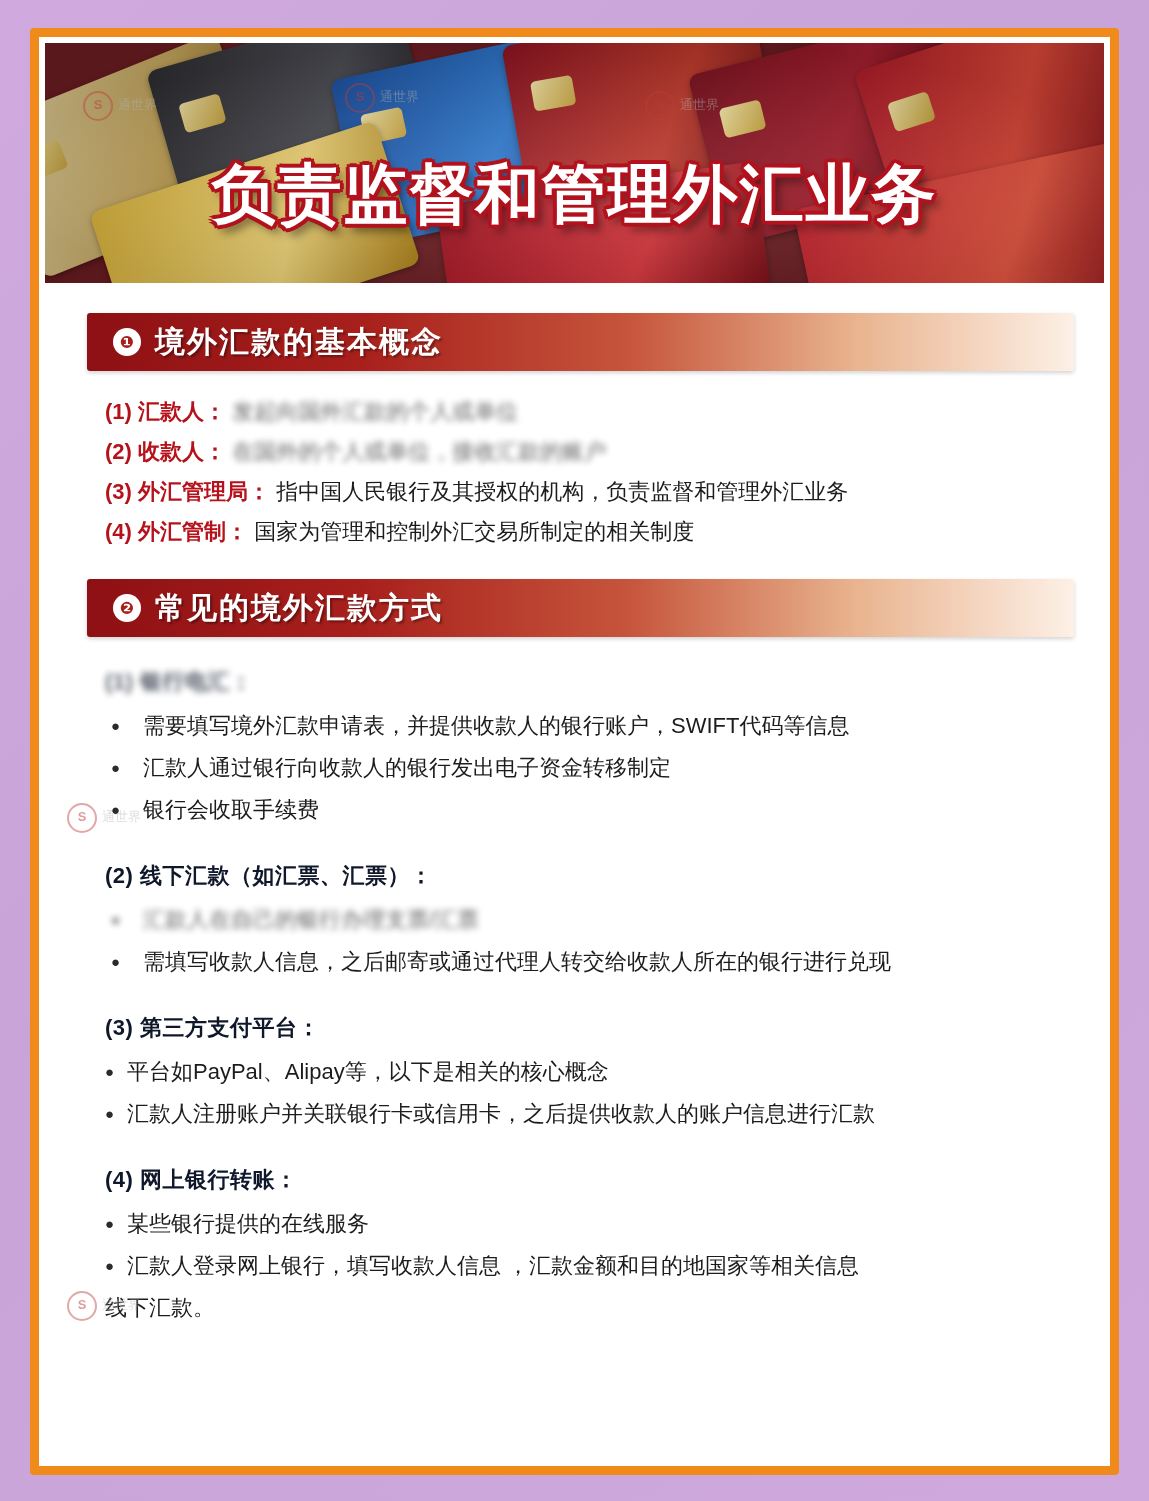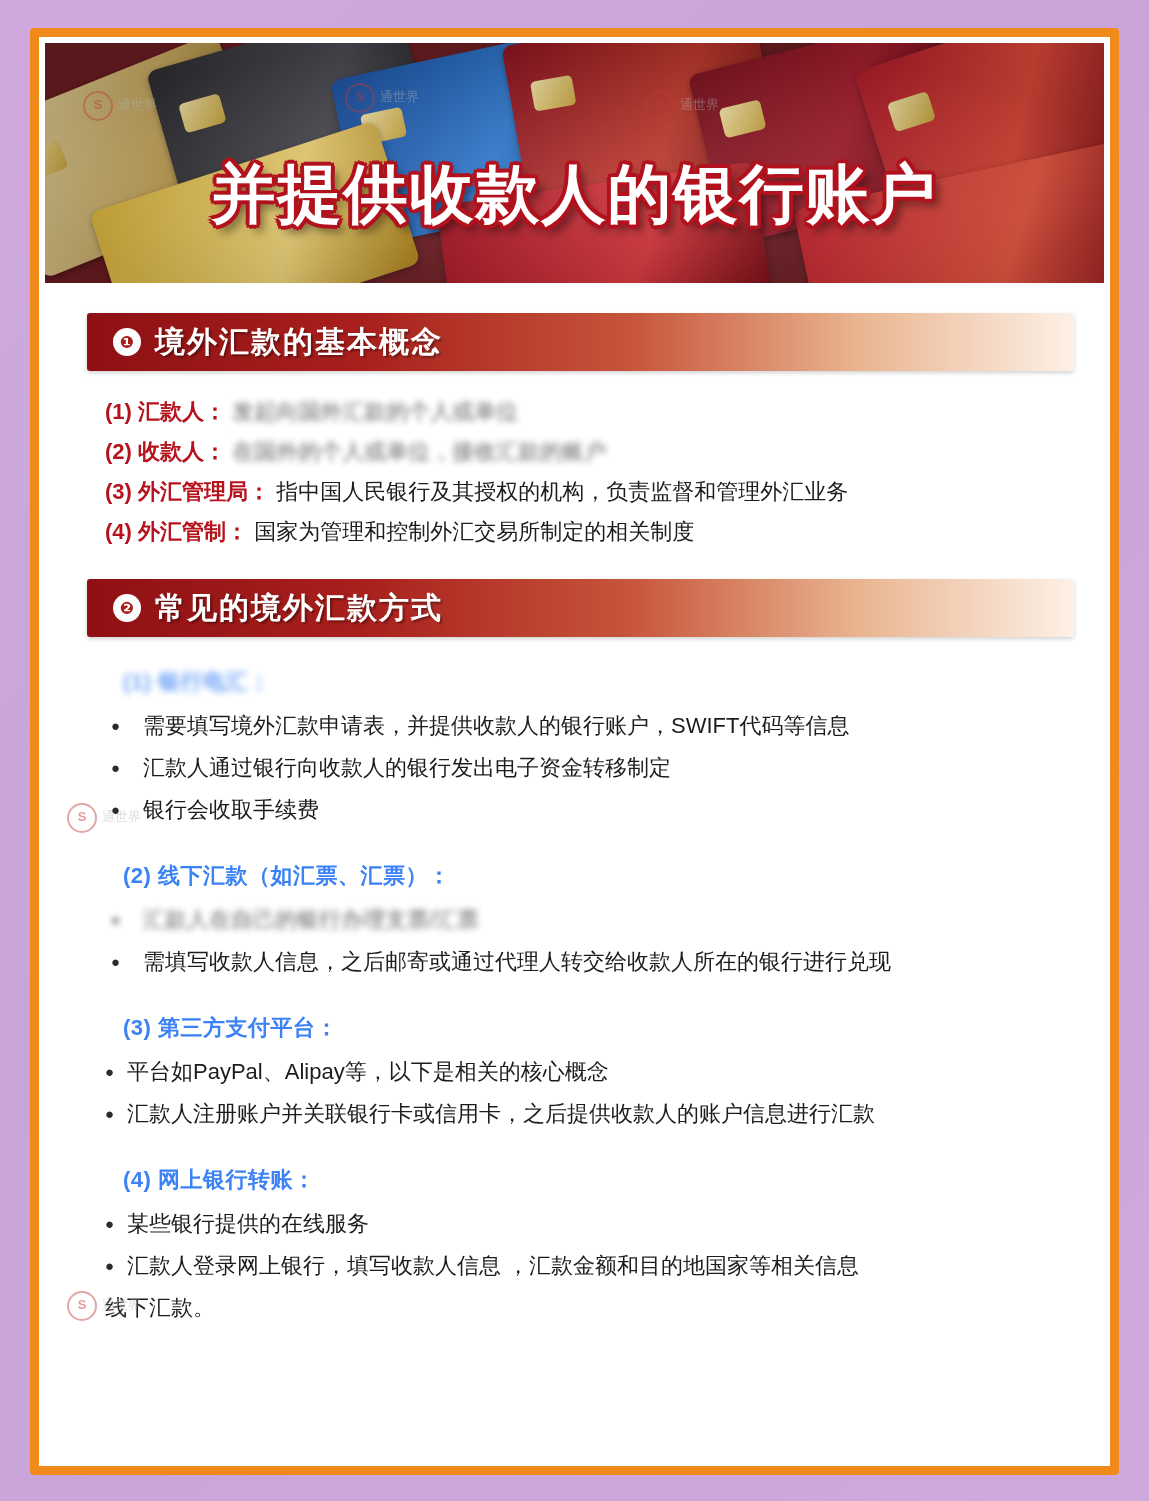--- a/index.html
+++ b/index.html
@@ -193,24 +193,23 @@
     font-weight: 700;
   }
   .blur-md { filter: blur(3px); opacity: .72; }
 
   .group {
     margin: 26px 0 0 60px;
   }
   .group-title {
     font-size: 22px;
     font-weight: 700;
-    color: #3b82f6;
+    color: #0f172a;
     line-height: 38px;
     letter-spacing: .5px;
-    margin-left: 18px;
   }
   .bullets {
     margin: 4px 0 0 0;
     padding: 0;
     list-style: none;
   }
   .bullets li {
     font-size: 22px;
     line-height: 42px;
     color: #1c1c1c;
@@ -280,21 +279,21 @@
         <div class="watermark wm-hero-1">
           <span class="wm-mark">S</span><span>通世界</span>
         </div>
         <div class="watermark wm-hero-2">
           <span class="wm-mark">S</span><span>通世界</span>
         </div>
         <div class="watermark wm-hero-3">
           <span class="wm-mark">S</span><span>通世界</span>
         </div>
 
-        <div class="hero-title">并提供收款人的银行账户</div>
+        <div class="hero-title">负责监督和管理外汇业务</div>
       </div>
 
       <div class="content">
 
         <div class="watermark wm-left-1">
           <span class="wm-mark">S</span><span>通世界</span>
         </div>
         <div class="watermark wm-left-2">
           <span class="wm-mark">S</span><span>通世界</span>
         </div>

